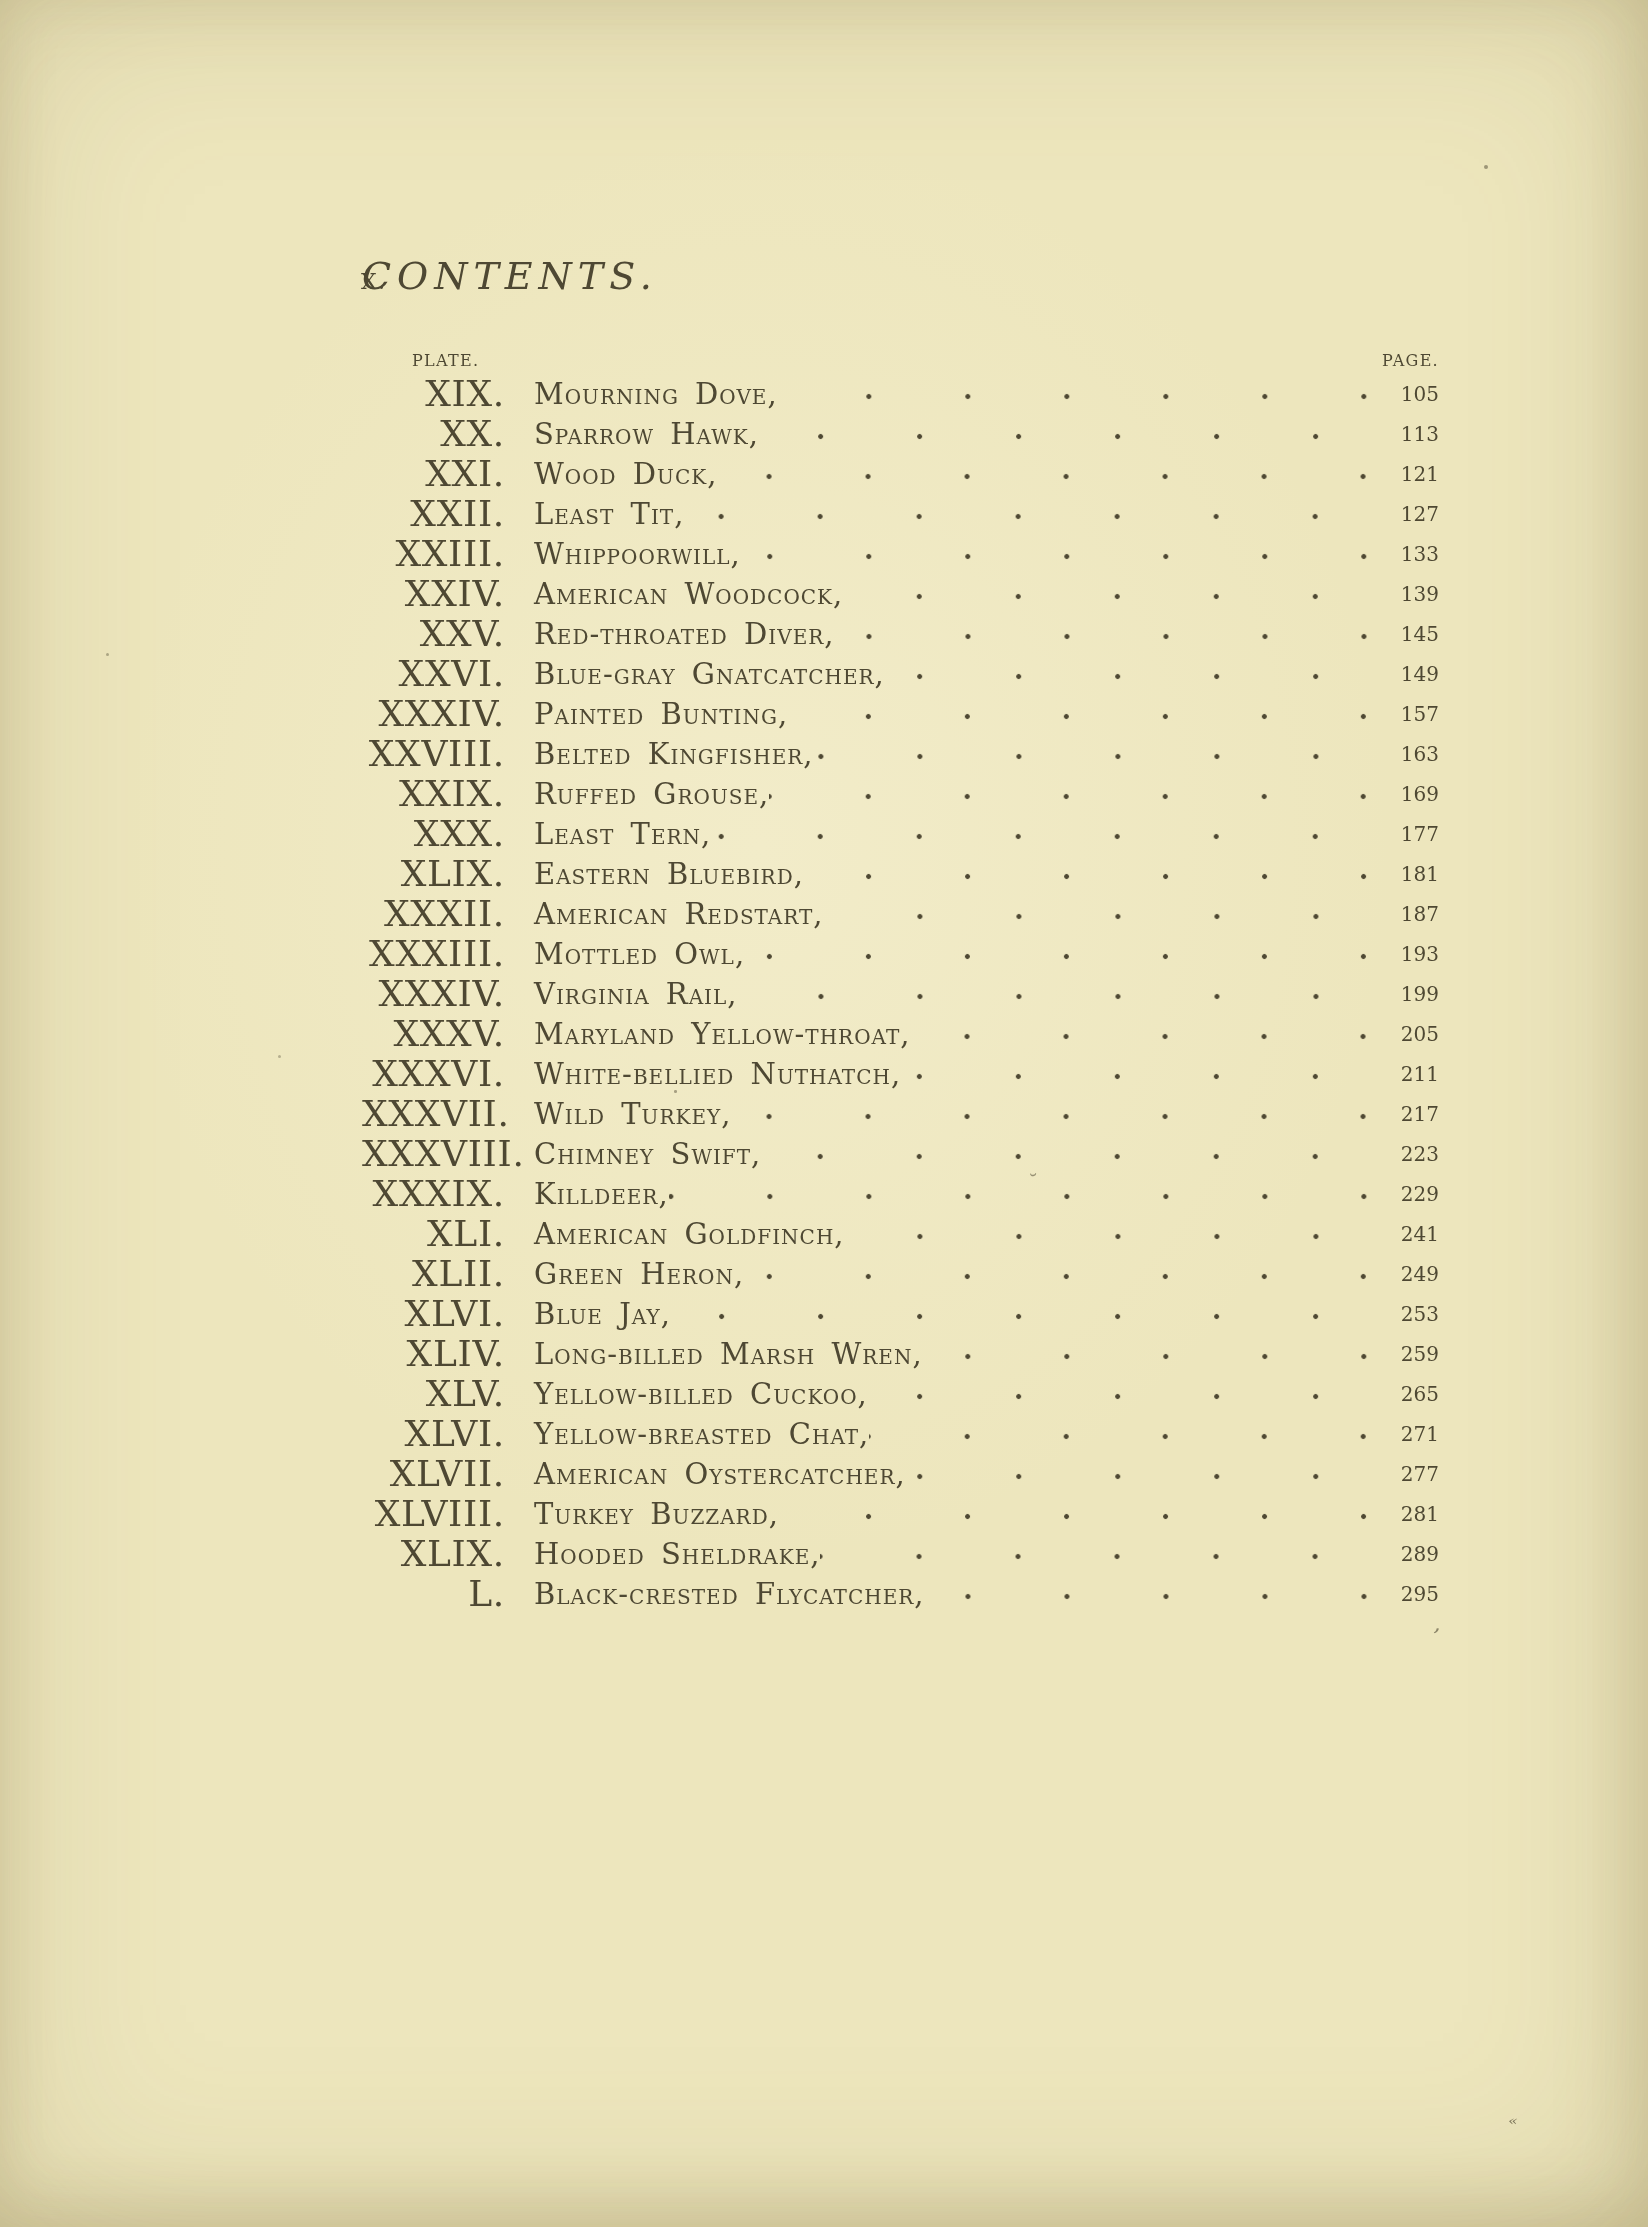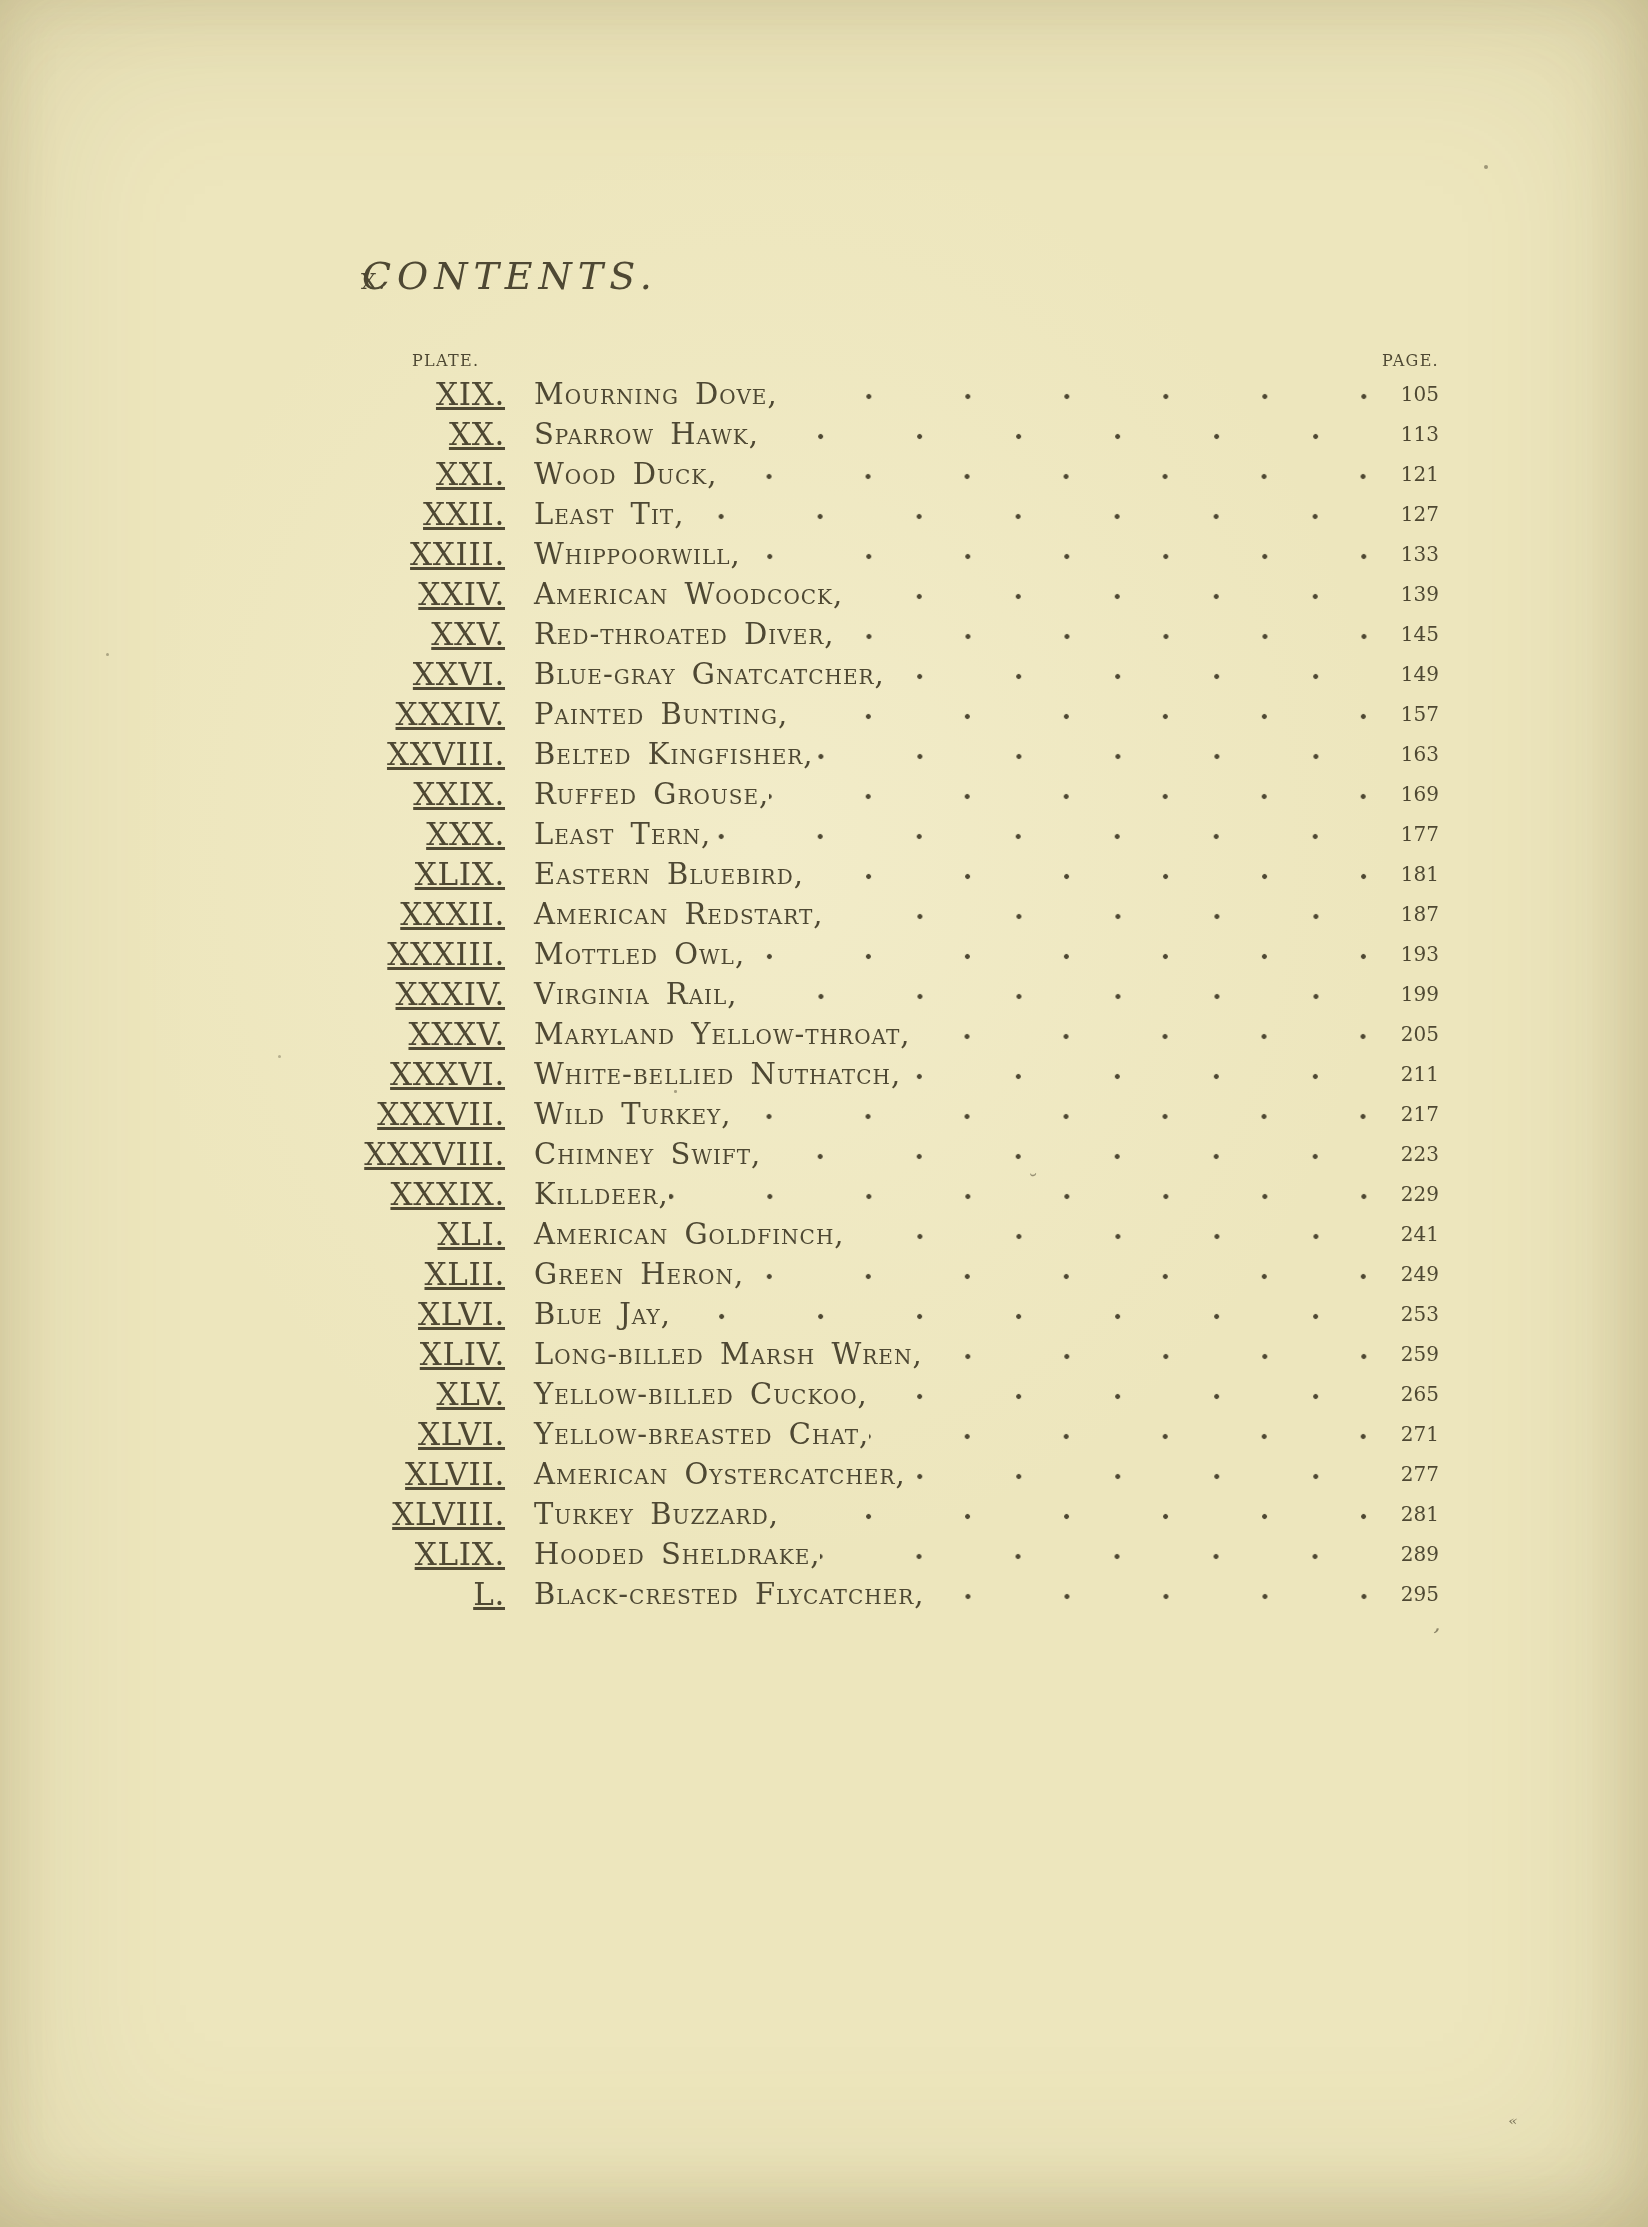--- a/index.html
+++ b/index.html
@@ -47,24 +47,23 @@
     font-size:16px;letter-spacing:1.3px;line-height:1;
   }
   .toc{margin-top:5.3px;}
   .row{
     height:40px;
     display:flex;align-items:center;
   }
   .plate{
     width:143px;flex:0 0 143px;
     text-align:right;
-    font-size:31px;line-height:1;
+    font-size:36px;line-height:1;
     letter-spacing:0.7px;
     white-space:nowrap;
-    text-decoration:underline;
   }
   .entry{
     flex:1;display:flex;align-items:center;
     margin-left:29px;min-width:0;
   }
   .bird{
     font-variant:small-caps;
     font-size:29px;line-height:1;
     letter-spacing:1px;word-spacing:6px;
     white-space:nowrap;

